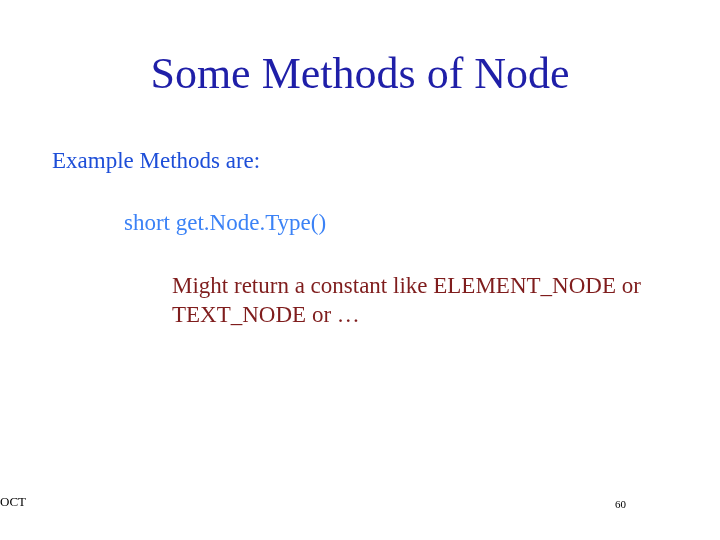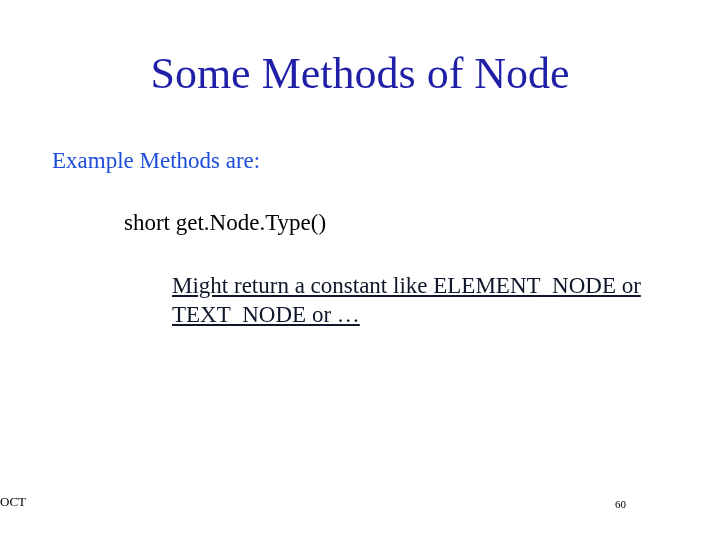--- a/index.html
+++ b/index.html
@@ -33,31 +33,30 @@
     top: 148px;
     left: 52px;
     font-size: 23px;
     color: #1d4ed8;
   }
   .method-sig {
     position: absolute;
     top: 210px;
     left: 124px;
     font-size: 23px;
-    color: #000000;
+    color: #3b82f6;
   }
   .method-desc {
     position: absolute;
     top: 272px;
     left: 172px;
     width: 480px;
     font-size: 23px;
     line-height: 1.25;
-    color: #0f172a;
-    text-decoration: underline;
+    color: #7f1d1d;
   }
   .footer-center {
     position: absolute;
     bottom: 30px;
     left: 0;
     width: 720px;
     text-align: left;
     font-size: 13px;
     color: #000;
   }

